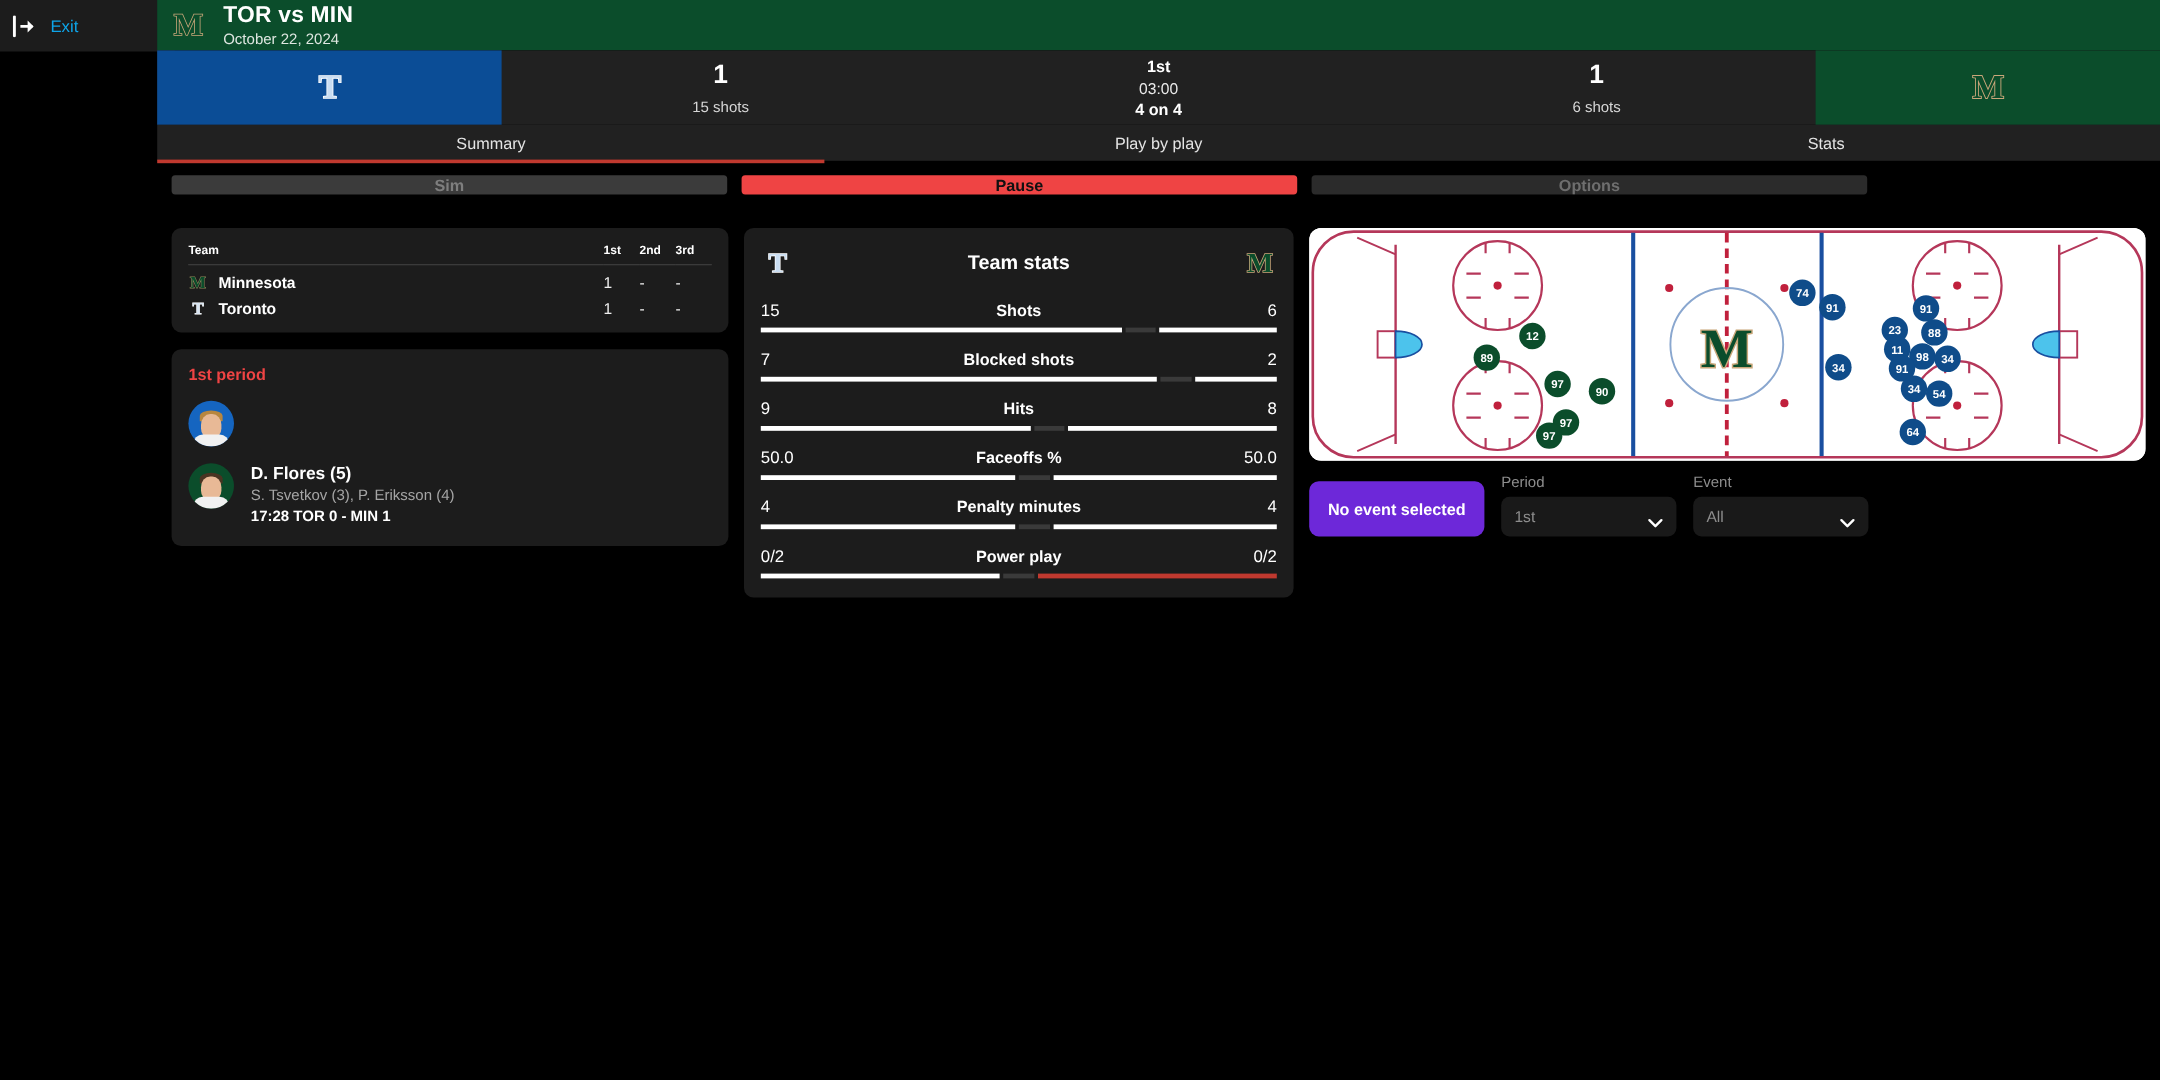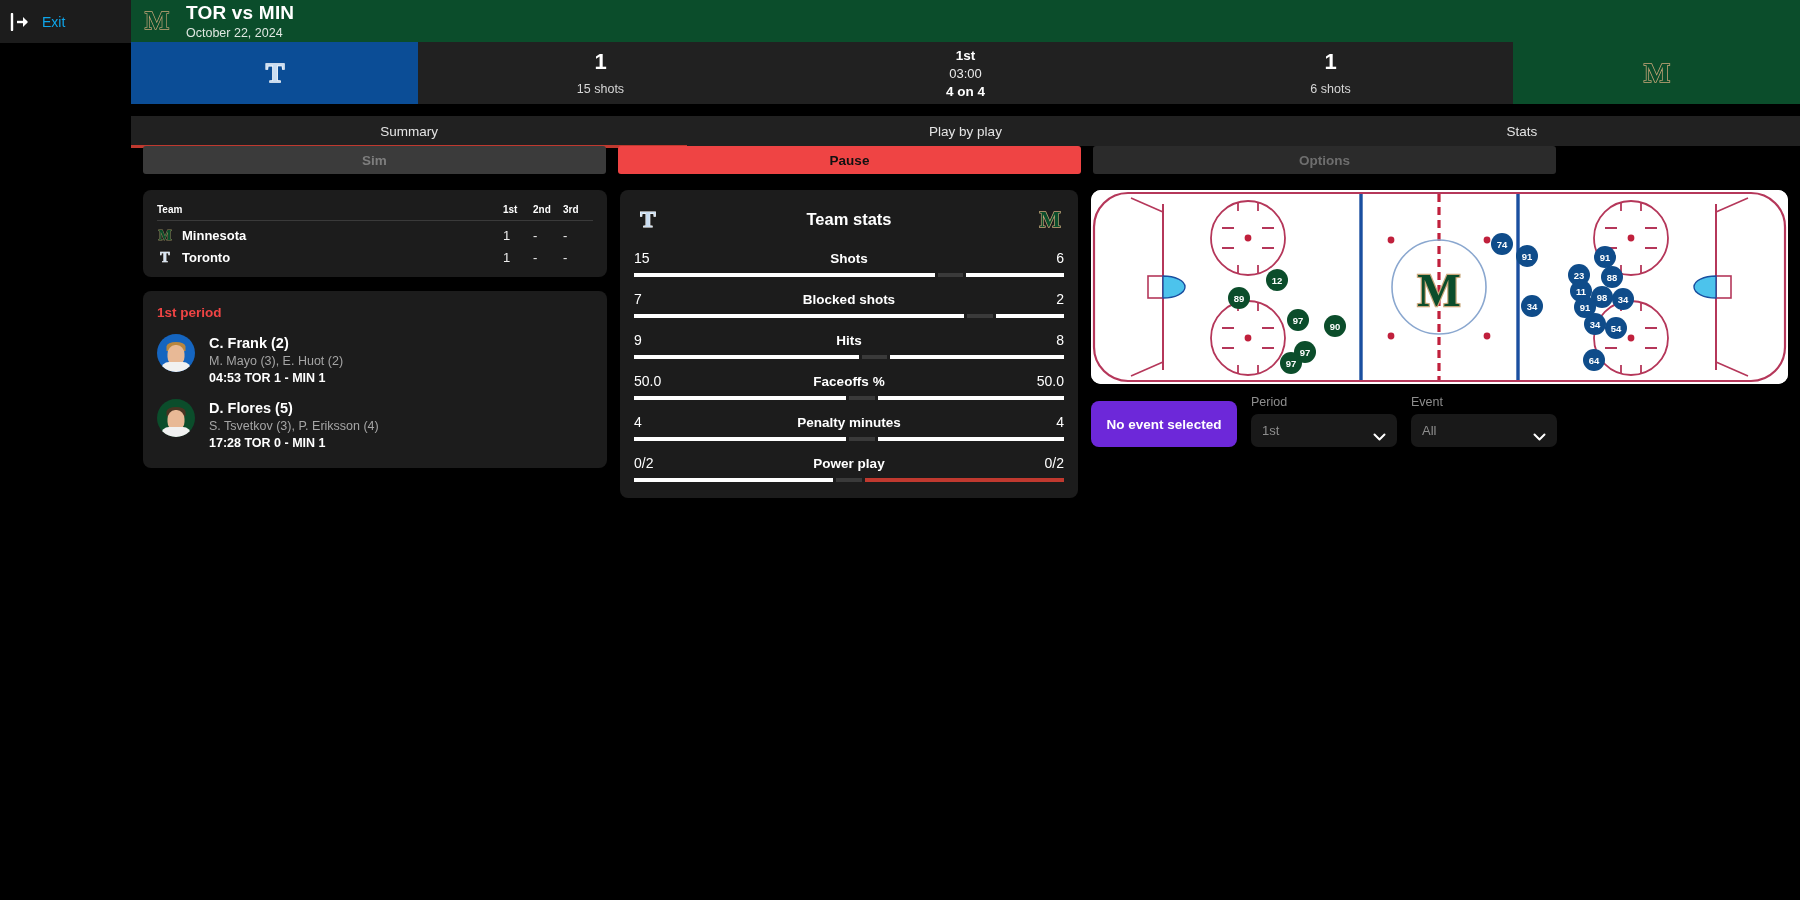--- a/index.html
+++ b/index.html
@@ -60,41 +60,41 @@
   }
   .sb-score { color:#ffffff; font-size: 22px; font-weight: bold; line-height: 1.05; }
   .sb-shots { color:#d6d6d6; font-size: 12.5px; margin-top: 9px; }
   .sb-clockcol { flex: 1.0; display:flex; flex-direction:column; align-items:center; justify-content:center; gap:3px; }
   .sb-period { color:#ffffff; font-size: 13.5px; font-weight: bold; }
   .sb-time   { color:#eaeaea; font-size: 13px; }
   .sb-str    { color:#ffffff; font-size: 13.5px; font-weight: bold; }
 
   
   #tabs {
-    position: absolute; left: 131px; top: 116px;
+    position: absolute; left: 131px; top: 104px;
     width: 1669px; height: 30px;
     background: #212121; display: flex;
   }
   .tab {
     flex: 1; display:flex; align-items:center; justify-content:center;
     color: #e4e4e4; font-size: 13.5px; position: relative;
   }
   .tab.active::after {
     content:""; position:absolute; left:0; right:0; bottom:-2px;
     height: 3px; background: #c0392f;
   }
 
   
   #actions {
     position: absolute; left: 143px; top: 146px;
     width: 1645px; height: 28px;
     display: flex; gap: 12px;
   }
   .act-btn {
-    height: 28px; border-radius: 3px;
+    height: 16px; border-radius: 3px;
     display:flex; align-items:center; justify-content:center;
     font-size: 13.5px; font-weight: bold;
   }
   .act-sim     { width: 463px; background:#3b3b3b; color:#7e7e7e; }
   .act-pause   { width: 463px; background:#ef4444; color:#111111; }
   .act-options { width: 463px; background:#2b2b2b; color:#6e6e6e; }
 
   
   #col-left   { position:absolute; left:143px;  top:190px; width:464px; }
   #col-mid    { position:absolute; left:620px;  top:190px; width:458px; }
@@ -315,25 +315,20 @@
 
   <div class="card" id="goals-card">
     <div class="goals-period-label">1st period</div>
 
     <div class="goal-row">
       <div class="goal-avatar tor">
         <div class="hair"></div>
           <div class="face"></div>
           <div class="body"></div>
       </div>
-      <div class="goal-info">
-        <div class="goal-scorer">C. Frank (2)</div>
-        <div class="goal-assists">M. Mayo (3), E. Huot (2)</div>
-        <div class="goal-meta">04:53 TOR 1 - MIN 1</div>
-      </div>
     </div>
 
     <div class="goal-row">
       <div class="goal-avatar min">
         <div class="hair"></div>
           <div class="face"></div>
           <div class="body"></div>
       </div>
       <div class="goal-info">
         <div class="goal-scorer">D. Flores (5)</div>

